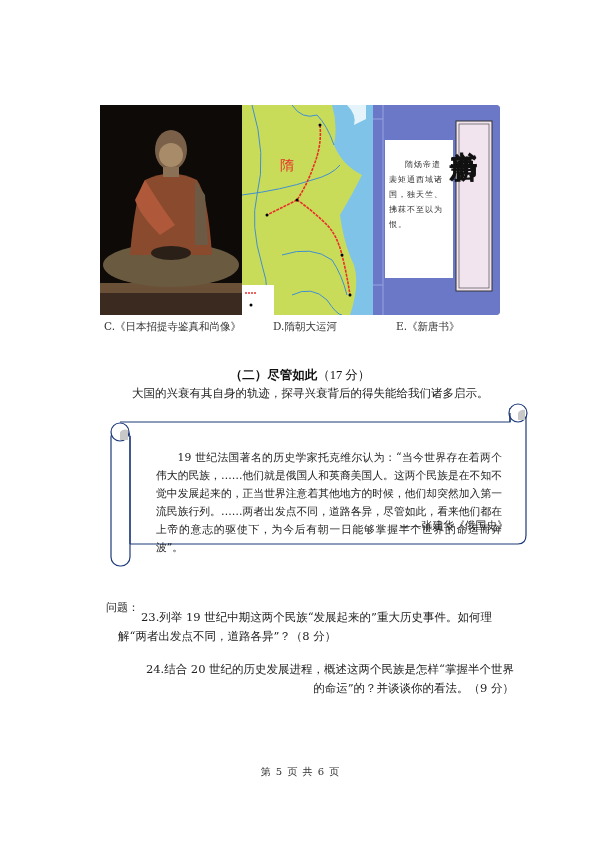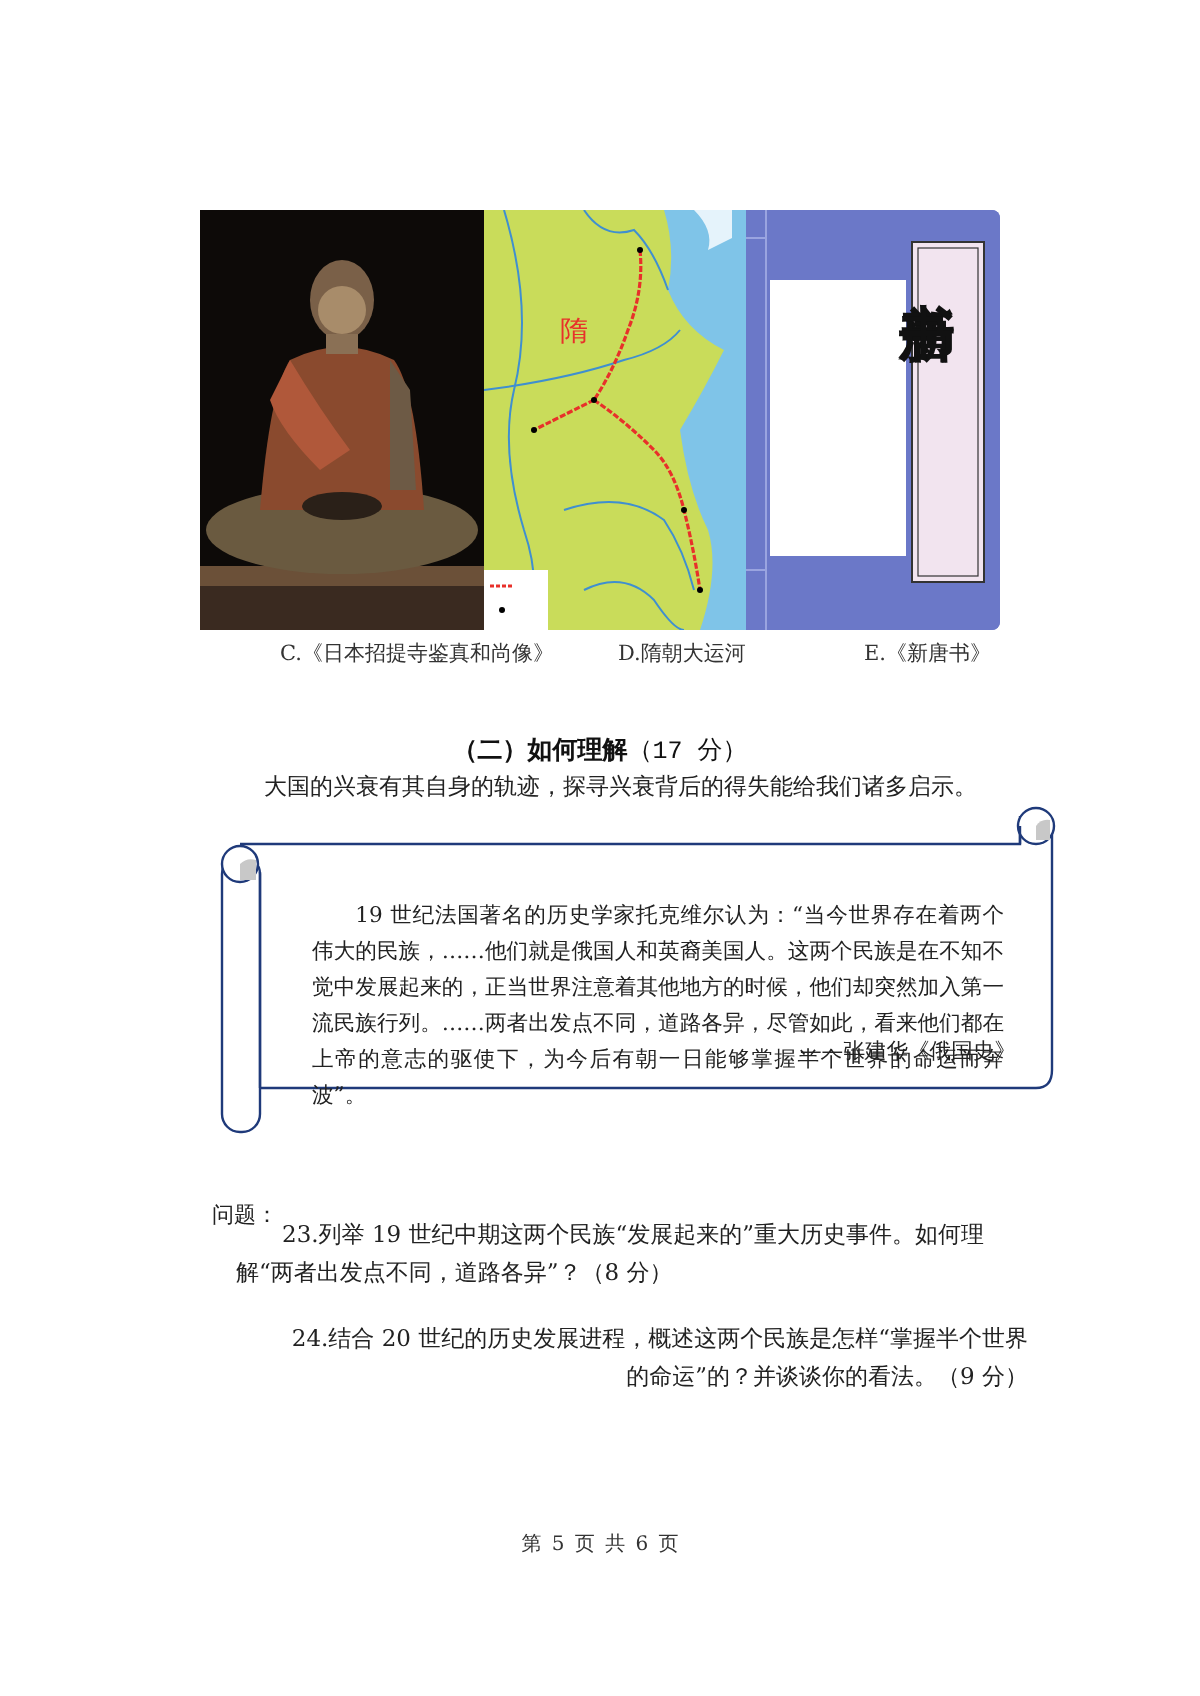--- a/index.html
+++ b/index.html
@@ -6,24 +6,24 @@
   body { width:600px; height:848px; position:relative; overflow:hidden;
          font-family:"DejaVu Serif","Liberation Serif",serif; color:#222; }
   .abs { position:absolute; }
 
   
   .fig { position:absolute; top:105px; height:210px; overflow:hidden; }
   .statue { left:100px; width:142px; background:#0d0a08; }
   .map { left:242px; width:131px; background:#c9dc5a; }
   .book { left:373px; width:127px; background:#6b78c8; border-radius:0 4px 4px 0; }
 
-  .caption { position:absolute; top:320px; font-size:10.5px; color:#333; white-space:nowrap;margin-left:36px; }
+  .caption { position:absolute; top:320px; font-size:10.5px; color:#333; white-space:nowrap; }
 
   .sec-title { position:absolute; top:367px; left:0; width:600px; text-align:center; font-size:12.5px; font-weight:bold; color:#111; font-family:"DejaVu Sans","Liberation Sans",sans-serif; }
-  .sec-title .pts { font-weight:normal; font-family:Liberation Mono, monospace; }
+  .sec-title .pts { font-weight:normal; font-family:Liberation Serif, serif; }
   .intro { position:absolute; top:386px; left:132px; font-size:11.5px; color:#222; white-space:nowrap;text-align:right; }
 
   .scroll-text { position:absolute; left:140px; width:378px; font-size:10.8px; line-height:18px; color:#222; }
   .scroll-text p { margin:16px; text-align:justify; text-indent:2em; }
   .source { position:absolute; top:519px; left:400px; font-size:10.8px; white-space:nowrap; }
 
   .q-label { position:absolute; top:600px; left:106px; font-size:11px; }
   .q { position:absolute; left:106px; width:420px; font-size:11.5px; line-height:19px; }
   .q p { margin:12px; text-indent:2em; }
 
@@ -79,28 +79,29 @@
   <svg width="127" height="210" viewBox="0 0 127 210" style="position:absolute;left:0;top:0;">
     <rect width="127" height="210" fill="#6b78c8" rx="3"></rect>
     <line x1="10" y1="0" x2="10" y2="210" stroke="#9aa4e0" stroke-width="1"></line>
     <line x1="0" y1="14" x2="10" y2="14" stroke="#9aa4e0" stroke-width="1"></line>
     <line x1="0" y1="180" x2="10" y2="180" stroke="#9aa4e0" stroke-width="1"></line>
     <rect x="12" y="35" width="68" height="138" fill="#ffffff"></rect>
     <rect x="83" y="16" width="36" height="170" fill="#f2e4ef" stroke="#333" stroke-width="1"></rect>
     <rect x="86" y="19" width="30" height="164" fill="none" stroke="#333" stroke-width="0.6"></rect>
   </svg>
   <div class="abs" style="left:86px;top:24px;width:30px;font-size:28px;line-height:52px;text-align:center;font-weight:bold;color:#111;writing-mode:vertical-rl;font-family:'DejaVu Serif',serif;">新唐书</div>
+  <div class="abs" style="left:16px;top:52px;width:60px;font-size:8px;line-height:15px;color:#333;text-indent:2em;letter-spacing:1px;">隋炀帝遣裴矩通西域诸国，独天竺、拂菻不至以为恨。</div>
 </div>
 
 <div class="caption" style="left:104px;">C.《日本招提寺鉴真和尚像》</div>
 <div class="caption" style="left:273px;">D.隋朝大运河</div>
 <div class="caption" style="left:396px;">E.《新唐书》</div>
 
 <div class="sec-title">
-  <span>（二）如何理解</span><span class="pts">（17 分）</span>
+  <span>（二）尽管如此</span><span class="pts">（17 分）</span>
 </div>
 <div class="intro">大国的兴衰有其自身的轨迹，探寻兴衰背后的得失能给我们诸多启示。</div>
 
 <svg class="abs" style="left:100px;top:400px;" width="432" height="170" viewBox="0 0 432 170">
   <g fill="none" stroke="#1f3a7a" stroke-width="1.2">
 
     <path d="M20 22 L410 22 L410 8"></path>
     <path d="M426 14 L426 135 Q426 144 418 144 L30 144"></path>
 
     <circle cx="418" cy="13" r="9" fill="#ffffff"></circle>

